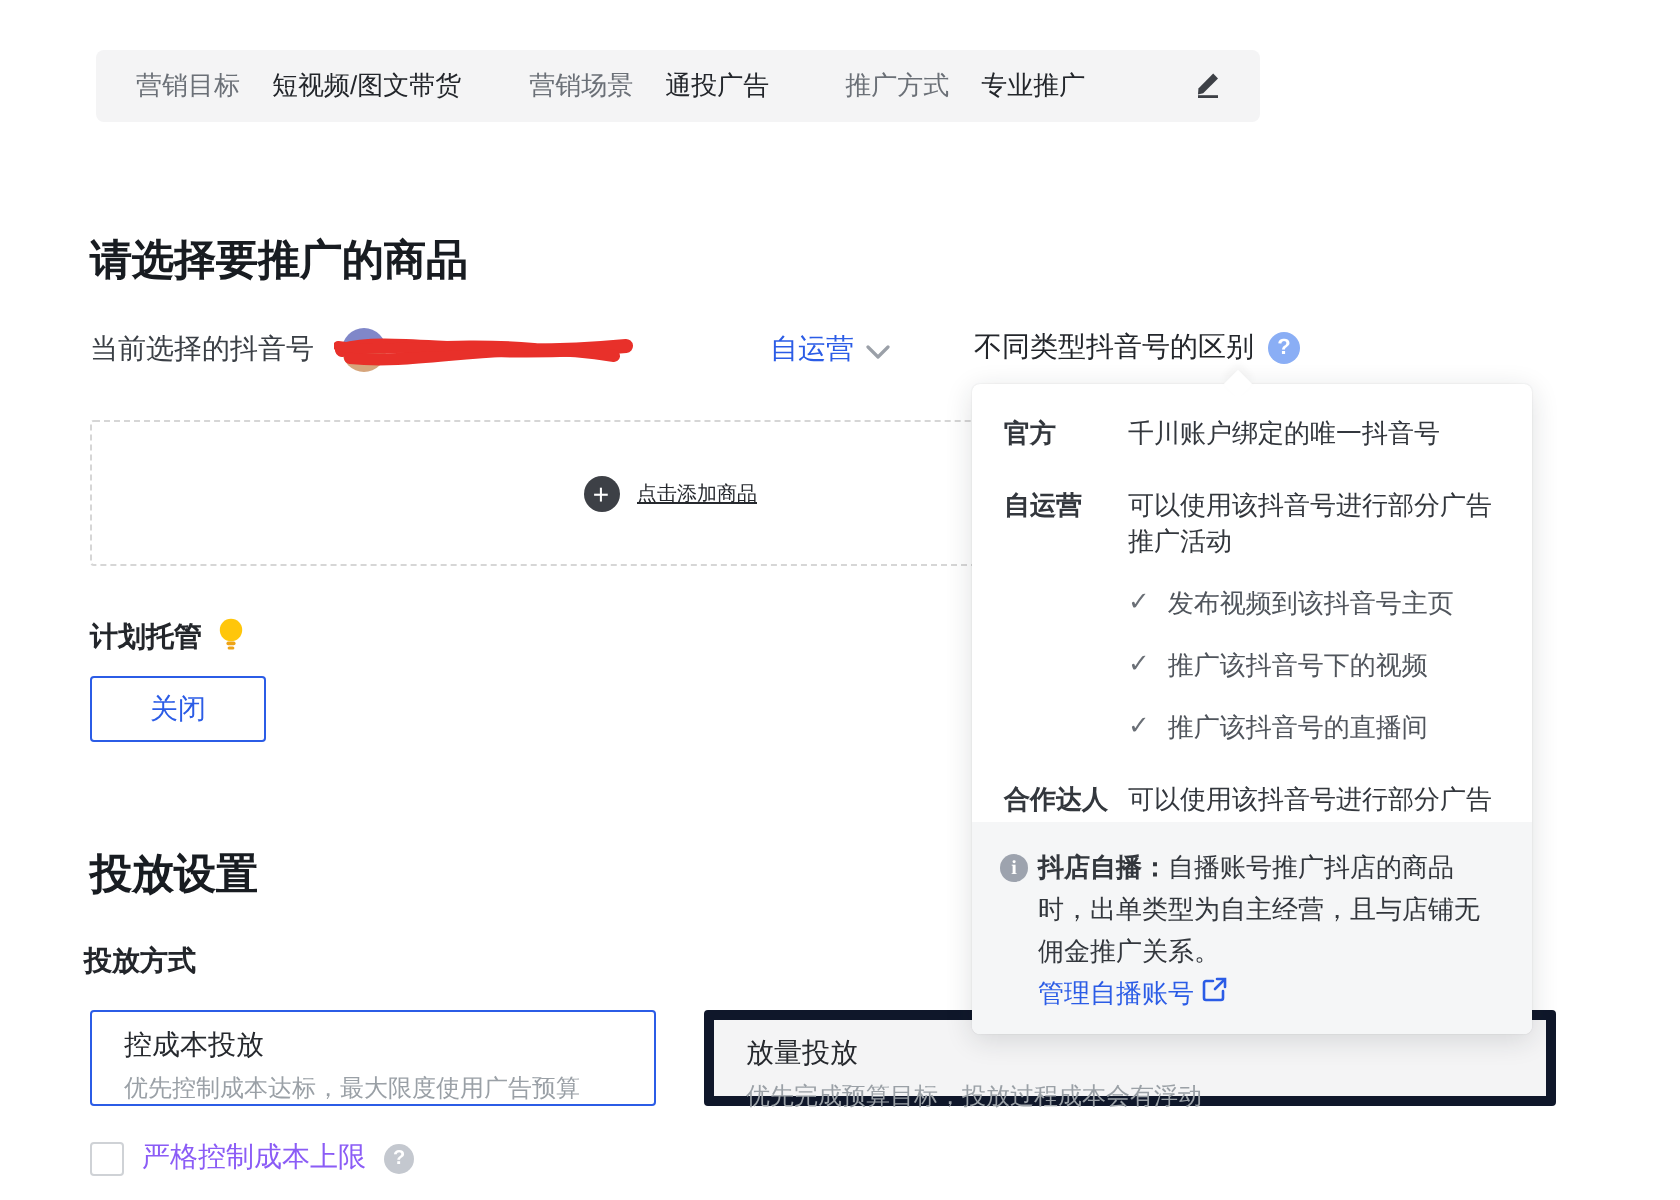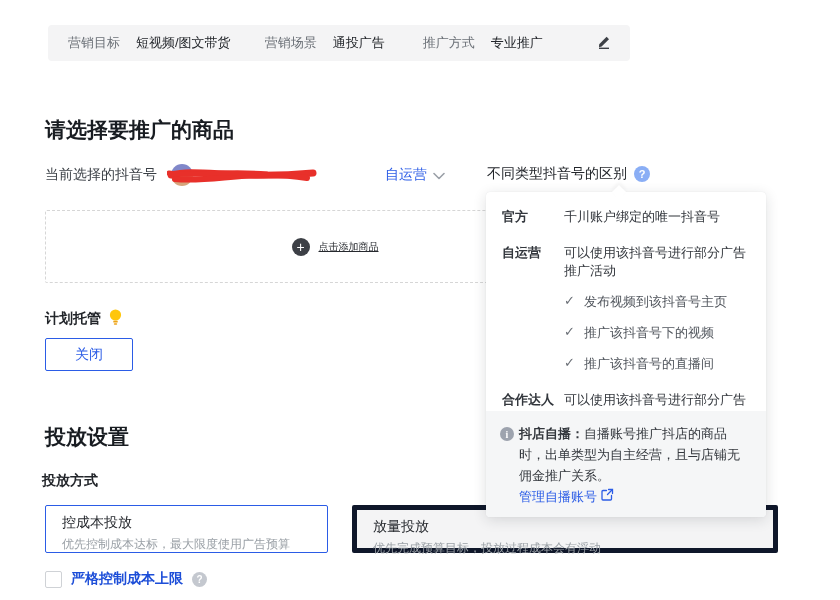--- a/index.html
+++ b/index.html
@@ -88,21 +88,21 @@
   .method-label{top:472px;}
   .opt-card{position:absolute;top:505px;height:48px;box-sizing:border-box;border-radius:2px;
     padding:8px 16px 4px 16px;cursor:pointer;z-index:1;}
   .opt-card .name{font-size:14px;color:#26292e;}
   .opt-card .desc{font-size:12px;color:#9aa0a6;margin-top:4px;}
   .opt-selected{left:45px;width:283px;background:#fff;border:1px solid #2b5ce6;}
   .opt-plain{left:352px;width:426px;background:#f4f4f5;border:5px solid #0f172a;}
   
   .strict-row{position:absolute;left:45px;top:570px;display:flex;align-items:center;gap:9px;}
   .checkbox{width:15px;height:15px;border:1px solid #cfd2d6;border-radius:2px;background:#fff;cursor:pointer;}
-  .strict-row .lbl{font-size:14px;color:#1d4ed8;font-weight:bold;}
+  .strict-row .lbl{font-size:14px;color:#8b5cf6;}
 </style>
 </head>
 <body>
 
 <div class="topbar">
   <span class="tb-label">营销目标</span>
   <span class="tb-value">短视频/图文带货</span>
   <span class="tb-label tb-gap1">营销场景</span>
   <span class="tb-value">通投广告</span>
   <span class="tb-label tb-gap2">推广方式</span>

